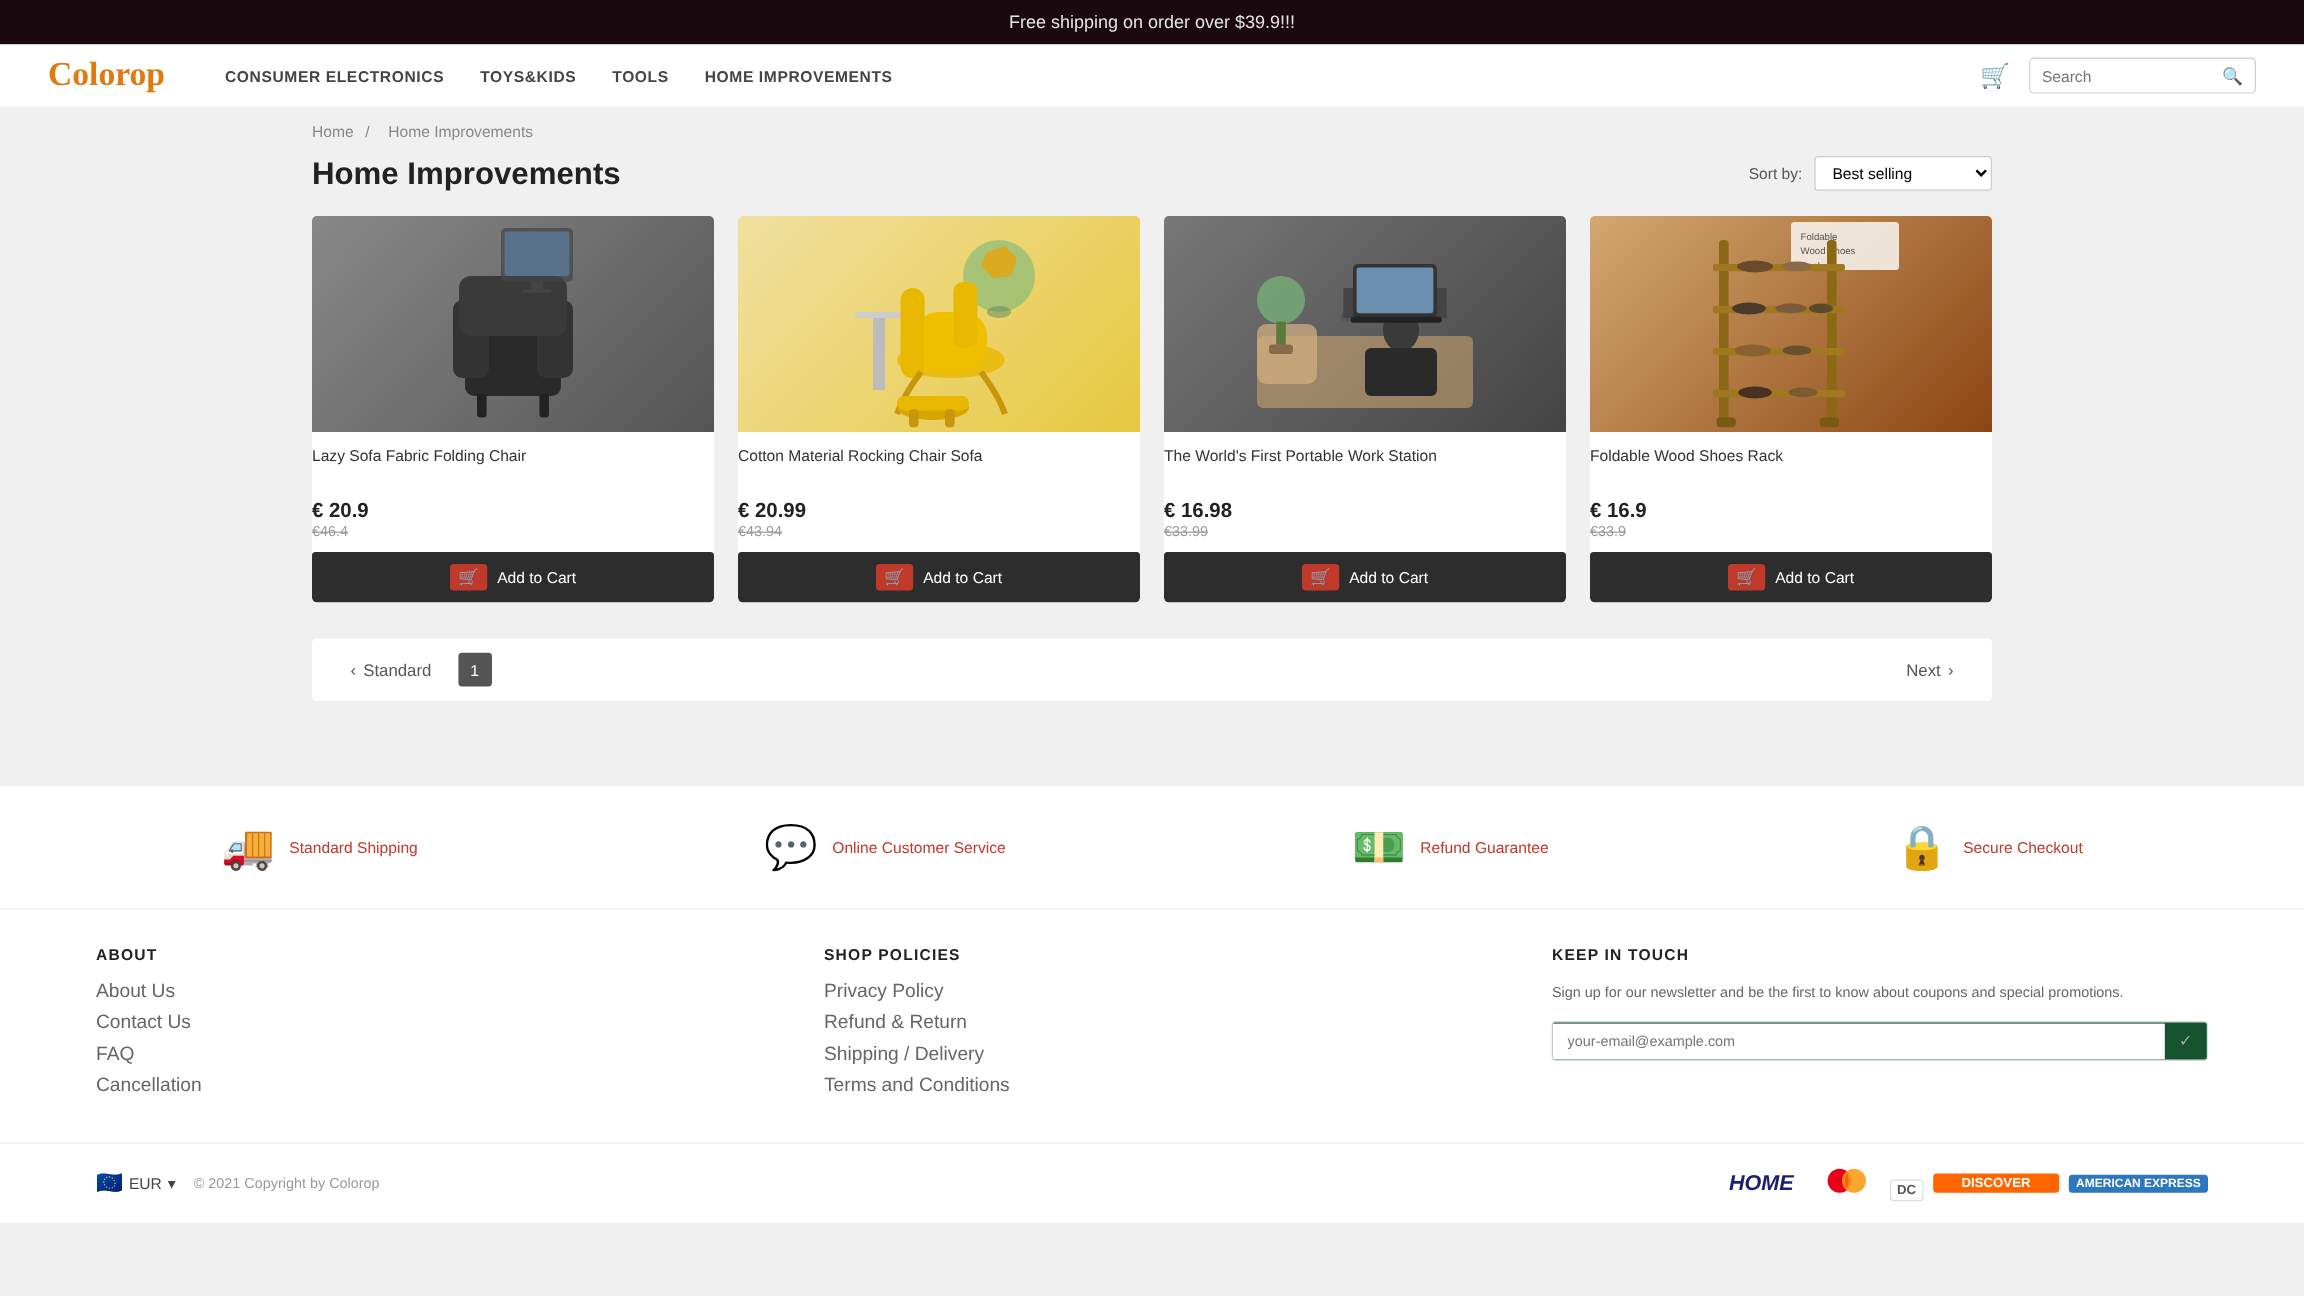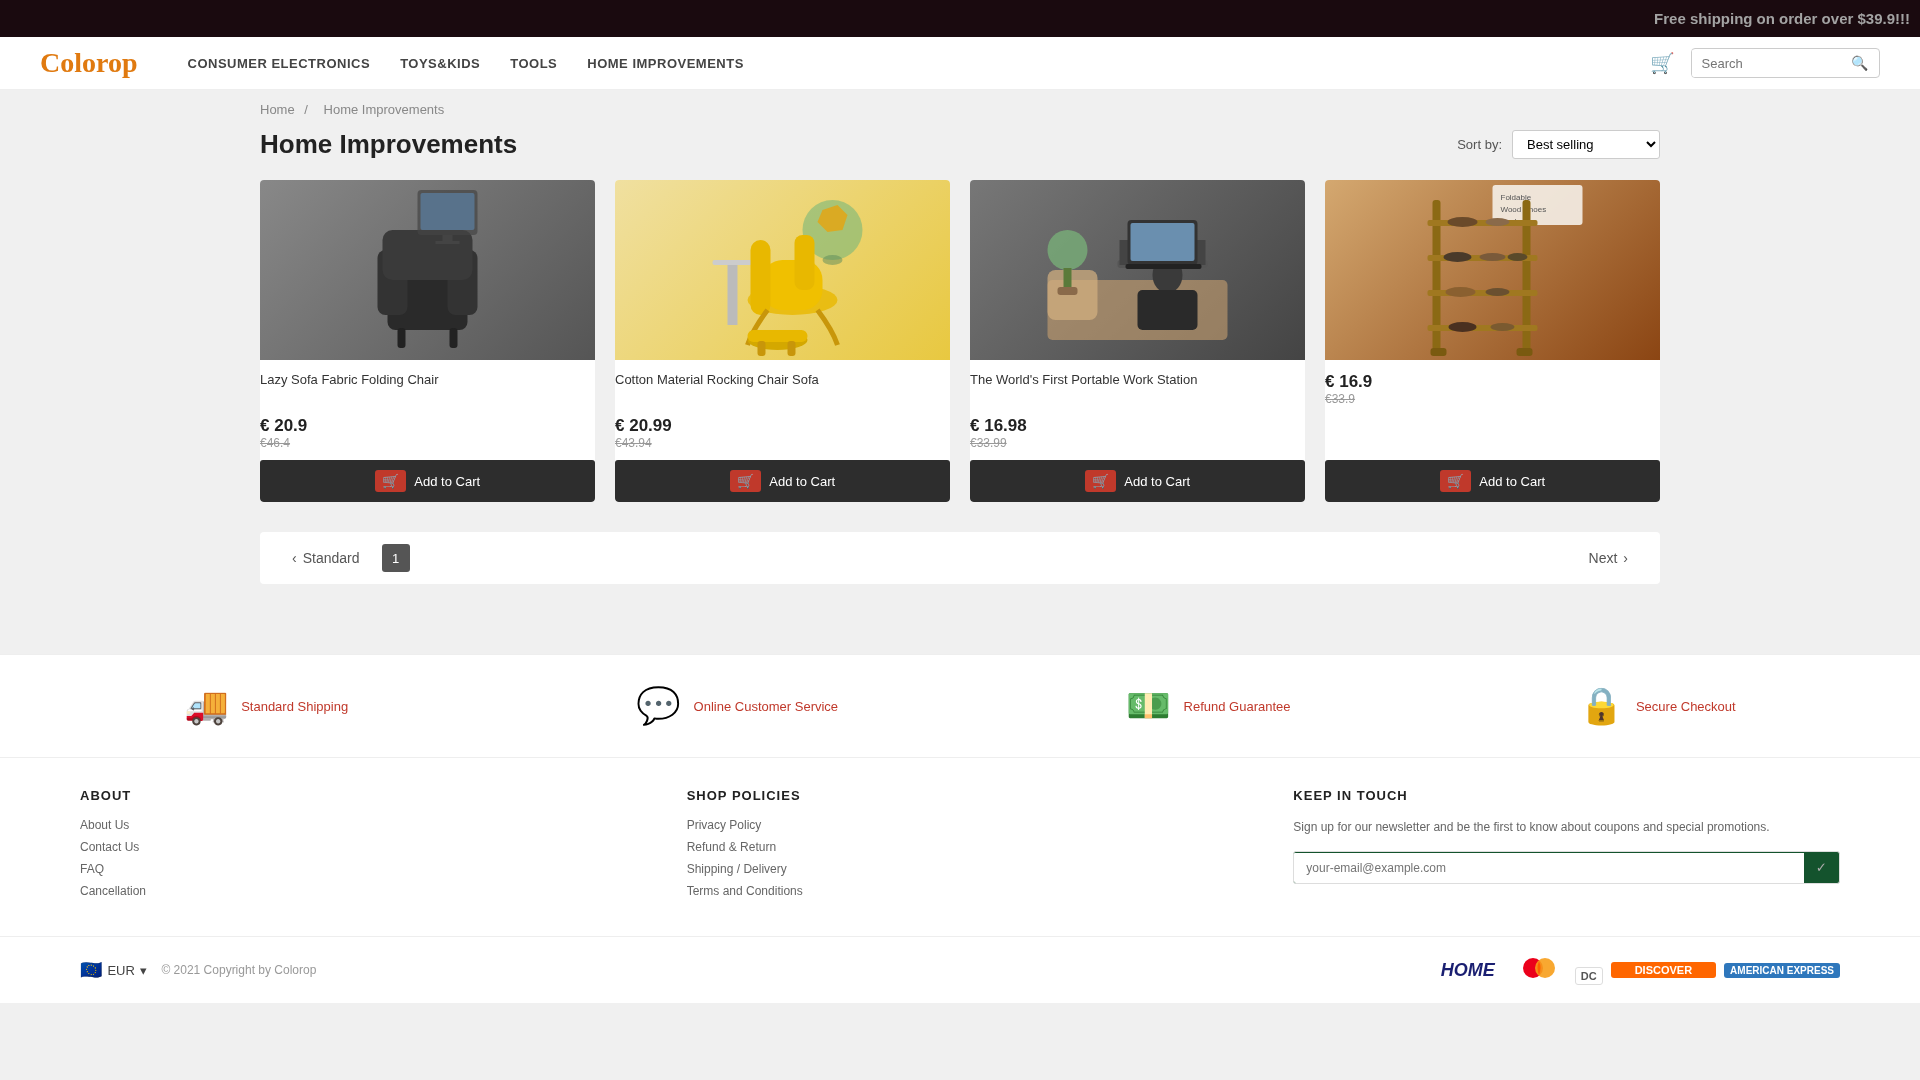--- a/index.html
+++ b/index.html
@@ -1,25 +1,25 @@
 <!DOCTYPE html>
 <html><head>
   <meta charset="utf-8">
   <style>
     * { box-sizing: border-box; margin: 0; padding: 0; }
     body { font-family: Arial, sans-serif; background: #f0f0f0; color: #333; font-size: 14px; }
 
     
     .top-banner {
       background: #1a0a0f;
-      color: #a3a3a3;
-      text-align: right;
+      color: #e5e5e5;
+      text-align: center;
       padding: 10px;
       font-size: 15px;
-      font-weight: bold;
+      font-weight: normal;
     }
 
     
     .header {
       background: #fff;
       display: flex;
       align-items: center;
       padding: 10px 40px;
       border-bottom: 1px solid #eee;
       gap: 30px;
@@ -250,21 +250,21 @@
       font-size: 13px;
       font-weight: bold;
       margin-bottom: 15px;
       color: #222;
       letter-spacing: 1px;
     }
     .footer-col a {
       display: block;
       text-decoration: none;
       color: #666;
-      font-size: 12px;
+      font-size: 16px;
       margin-bottom: 8px;
     }
     .footer-col p { font-size: 12px; color: #666; margin-bottom: 15px; line-height: 1.5; }
     .newsletter-input {
       display: flex;
       align-items: center;
       border: 1px solid #ddd;
       border-radius: 3px;
       overflow: hidden;
       background: #14532d;
@@ -493,20 +493,21 @@
           <ellipse cx="68" cy="112" rx="15" ry="5" fill="#8a6030"></ellipse>
           <ellipse cx="105" cy="112" rx="12" ry="4" fill="#6a5030"></ellipse>
 
           <ellipse cx="70" cy="147" rx="14" ry="5" fill="#4a3020"></ellipse>
           <ellipse cx="110" cy="147" rx="12" ry="4" fill="#7a5a30"></ellipse>
 
           <rect x="38" y="168" width="16" height="8" rx="3" fill="#7a5a10"></rect>
           <rect x="124" y="168" width="16" height="8" rx="3" fill="#7a5a10"></rect>
         </svg>
       </div>
+      <div class="product-name">Foldable Wood Shoes Rack</div>
       <div class="product-price">€ 16.9</div>
       <div class="product-original-price">€33.9</div>
       <button class="add-to-cart-btn">
         <span class="cart-btn-icon">🛒</span>
         <span>Add to Cart</span>
       </button>
     </div>
 
   </div>
 

